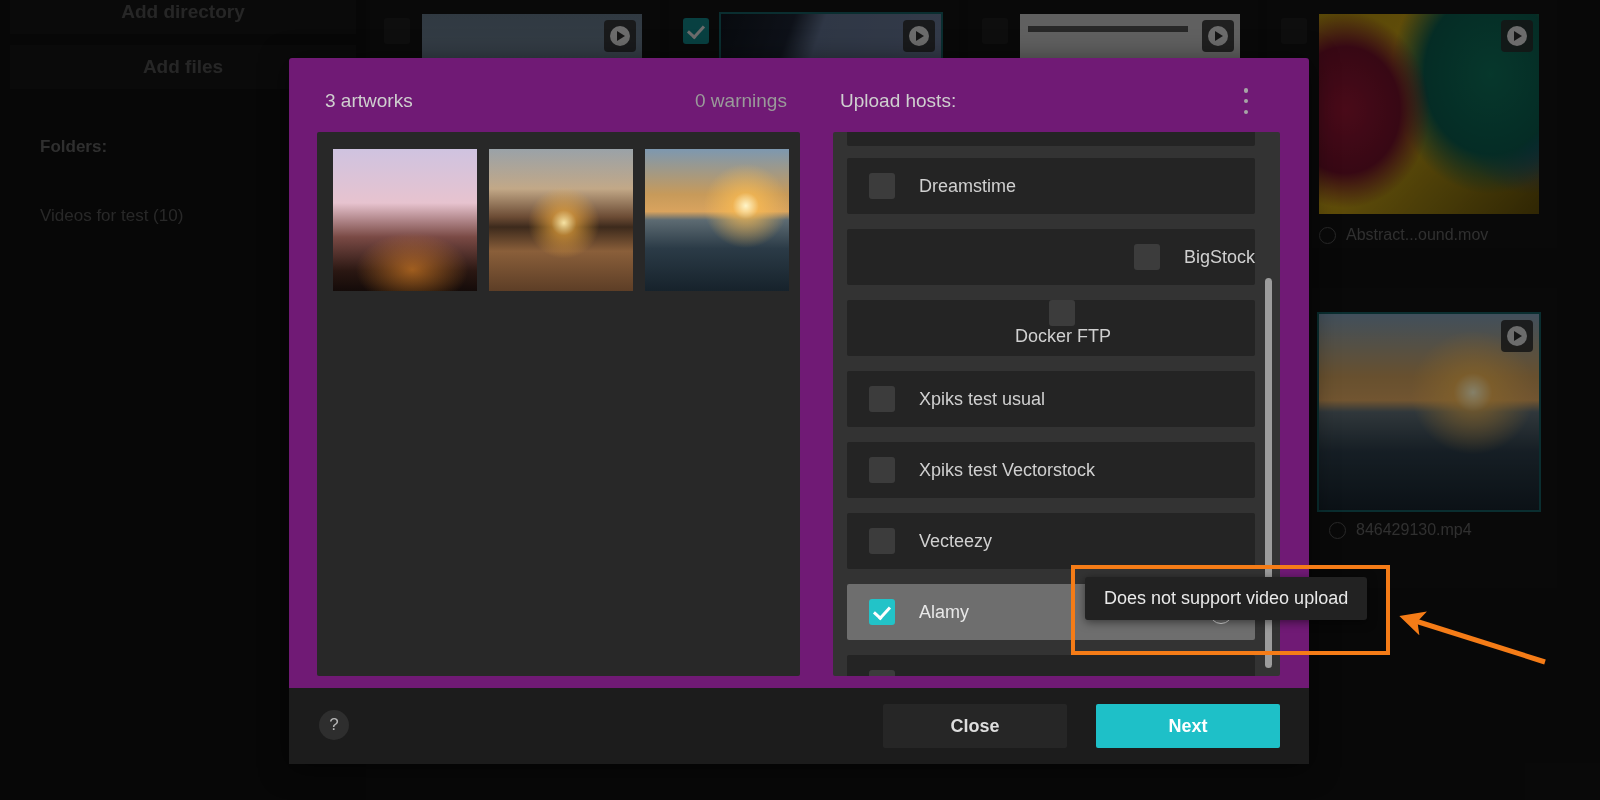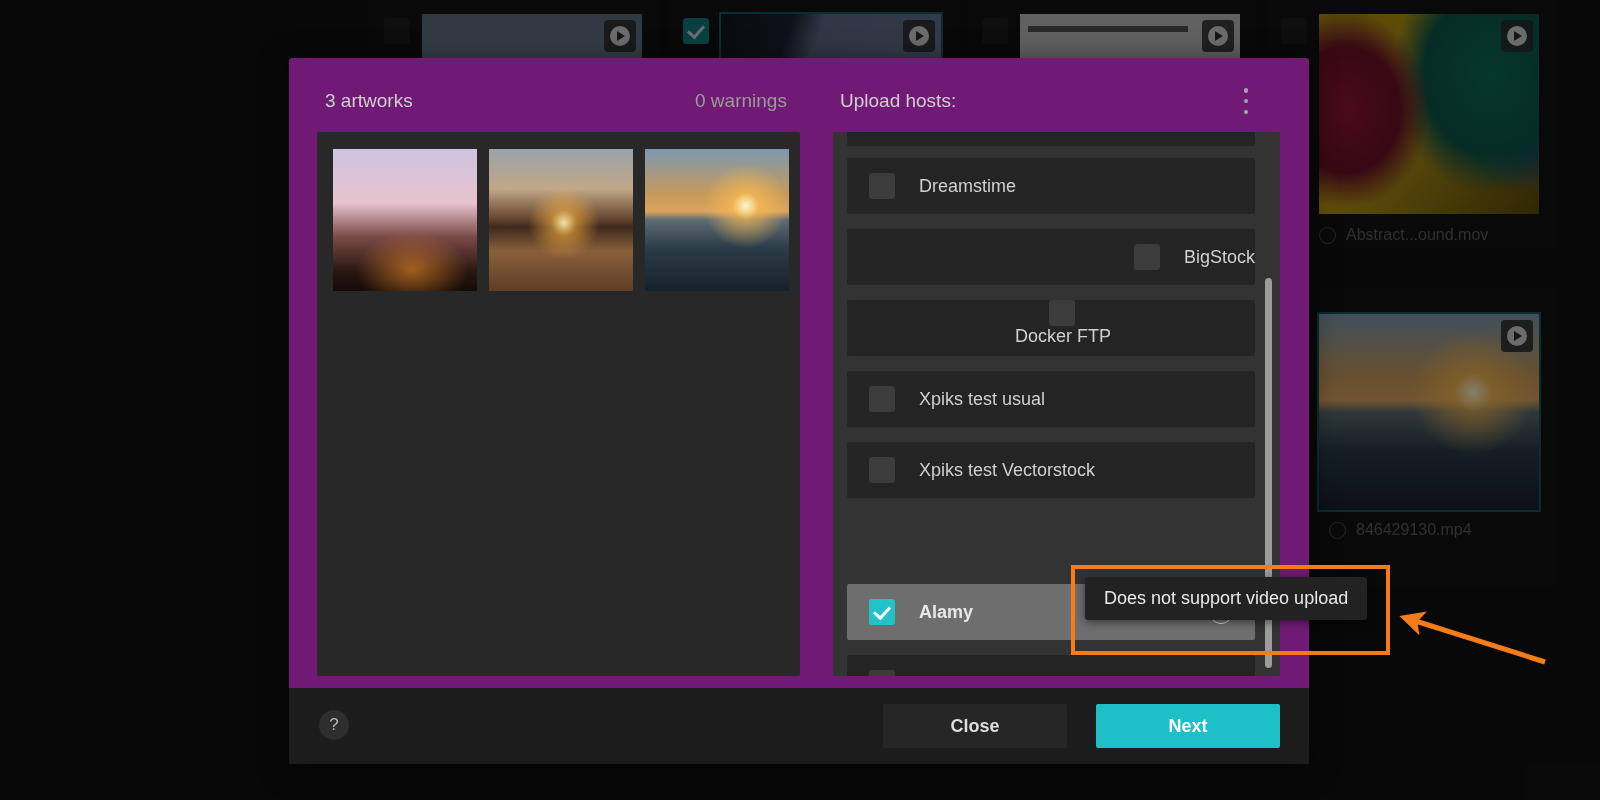--- a/index.html
+++ b/index.html
@@ -208,21 +208,21 @@
   .host-row.active .host-cb { background: #22c3c8; }
   .host-row.active .host-cb::after {
     content: ""; position: absolute; left: 8px; top: 4px;
     width: 7px; height: 13px;
     border: solid #ffffff; border-width: 0 3px 3px 0;
     transform: rotate(42deg);
   }
   .host-name {
     margin-left: 24px; color: #d0d0d0; font-size: 18px;
   }
-  .host-row.active .host-name { color: #e8e8e8; font-weight: bold; }
+  .host-row.active .host-name { color: #e8e8e8; font-weight: normal; }
   .host-info-icon {
     position: absolute; right: 22px; top: 50%; transform: translateY(-50%);
     width: 24px; height: 24px; border-radius: 50%;
     border: 1.6px solid #dcdcdc;
     color: #ededed; font-size: 15px; font-style: italic;
     font-family: "Liberation Serif", serif;
     display: flex; align-items: center; justify-content: center;
     line-height: 1;
   }
 
@@ -289,20 +289,26 @@
     position: absolute; left: 1380px; top: 580px;
     width: 220px; height: 110px;
     z-index: 46; pointer-events: none;
   }
 </style>
 </head>
 <body>
 
 <div id="app-background">
 
+  <div class="bg-sidebar">
+    <div class="bg-btn b1">Add directory</div>
+    <div class="bg-btn b2">Add files</div>
+    <div class="bg-label-folders">Folders:</div>
+    <div class="bg-folder-item">Videos for test (10)</div>
+  </div>
 
   <div class="bg-grid">
 
     <div class="bg-card" style="left:4px; top:-52px; width:290px; height:300px;">
       <div class="sel-box" style="left:14px; top:70px;"></div>
       <div class="bg-thumb img-dark-clip" style="left:52px; top:66px; width:220px; height:124px;">
         <div class="play-badge">
             <div class="circ"></div>
           </div>
       </div>
@@ -404,20 +410,24 @@
       <div class="host-row" style="top:310px;">
         <div class="host-cb"></div>
         <div class="host-name">Xpiks test Vectorstock</div>
       </div>
 
       <div class="host-row" style="top:239px;">
         <div class="host-cb"></div>
         <div class="host-name">Xpiks test usual</div>
       </div>
 
+      <div class="host-row" style="top:381px;">
+        <div class="host-cb"></div>
+        <div class="host-name">Vecteezy</div>
+      </div>
 
       <div class="host-row active" style="top:452px;">
         <div class="host-cb"></div>
         <div class="host-name">Alamy</div>
         <div class="host-info-icon">i</div>
       </div>
 
       <div class="host-row" style="top:523px;">
         <div class="host-cb"></div>
         <div class="host-name"></div>

